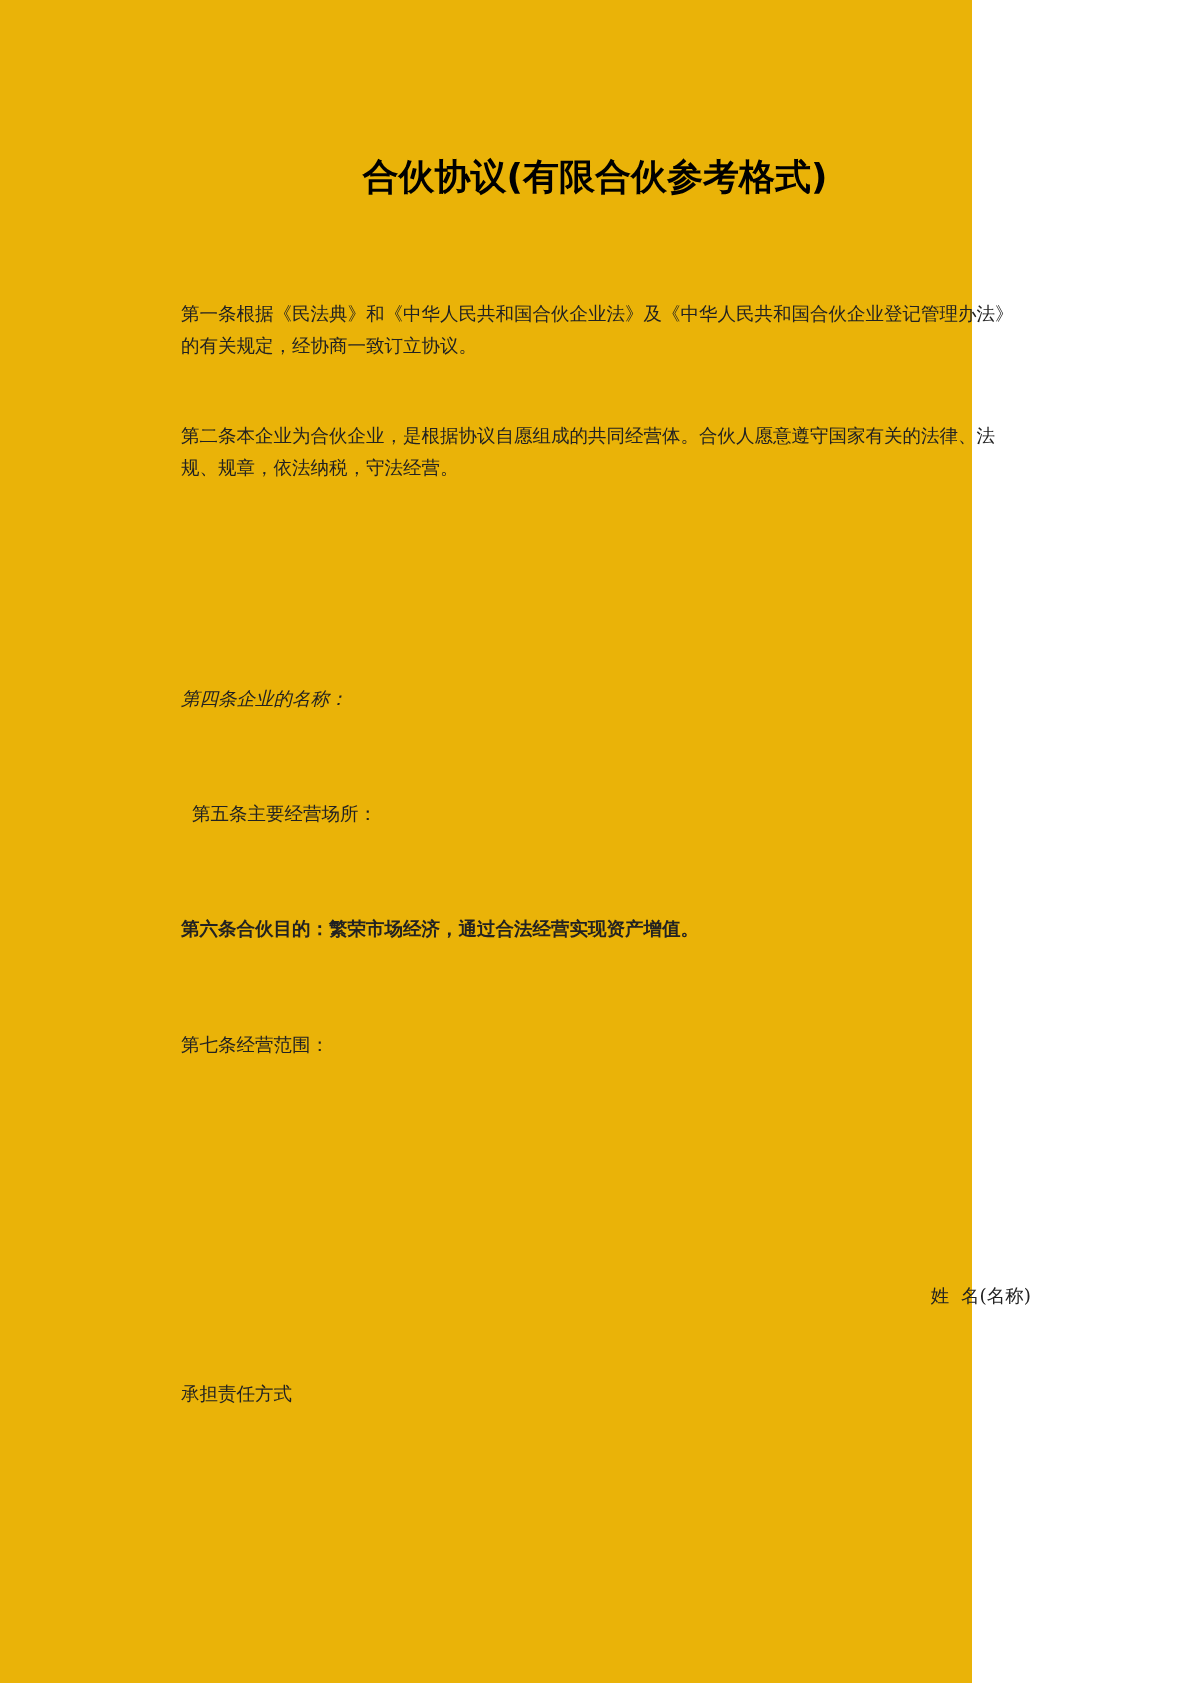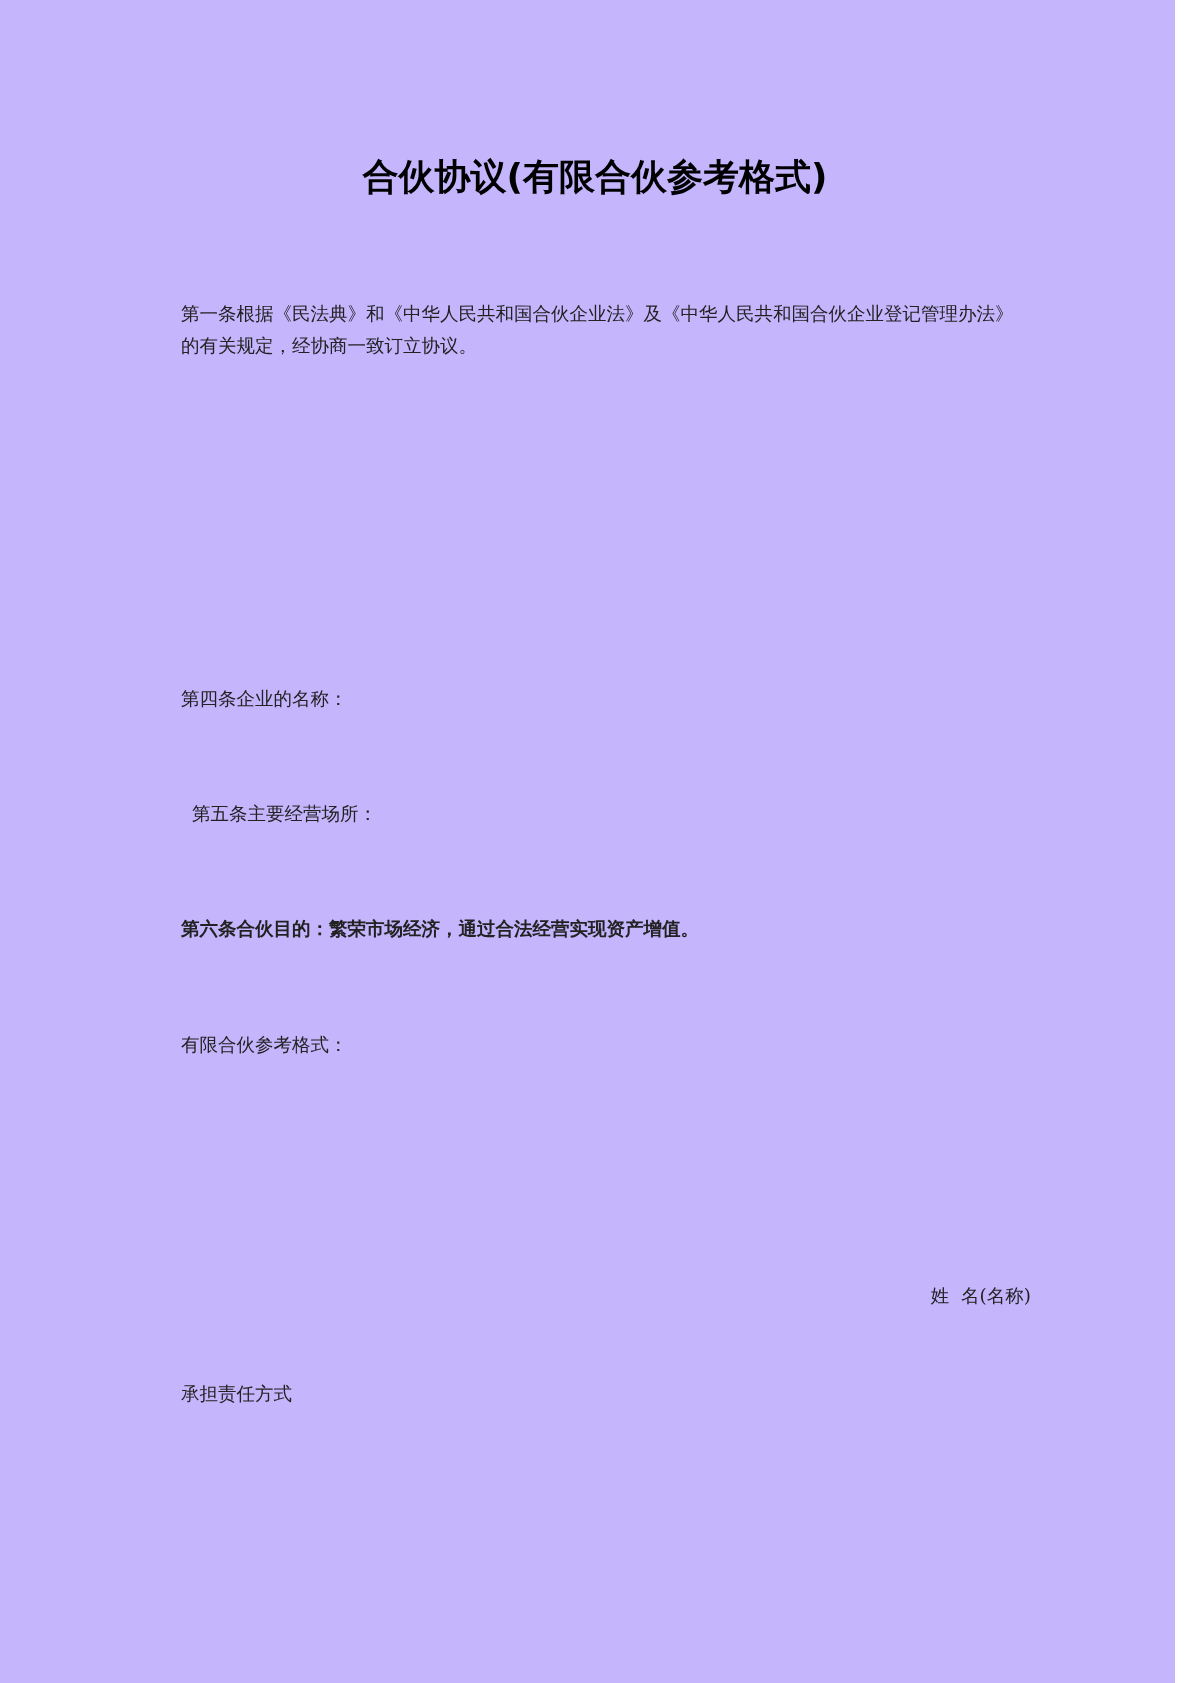--- a/index.html
+++ b/index.html
@@ -11,23 +11,23 @@
     width: 1190px;
     height: 1683px;
     position: relative;
     overflow: hidden;
     color: #1a1a1a;
     font-family: "DejaVu Serif", "Liberation Serif", serif;
   }
   .page {
     position: absolute;
     left: 0; top: 0;
-    width: 1175px;
+    width: 972px;
     height: 1683px;
-    background: #c4b5fd;
+    background: #eab308;
   }
   .title {
     position: absolute;
     left: 0;
     width: 1190px;
     top: 152px;
     text-align: center;
     font-family: "DejaVu Sans", "Liberation Sans", sans-serif;
     font-weight: bold;
     font-size: 36px;
@@ -51,36 +51,39 @@
 <body>
 
 <div class="page">
 
   <div class="title">合伙协议(有限合伙参考格式)</div>
 
   <p class="para" style="top:274px;margin-top:24px;">
     <span>第一条</span><span class="gap"></span><span>根据《民法典》和《中华人民共和国合伙企业法》及《中华人民共和国合伙企业登记管理办法》的有关规定，经协商一致订立协议。</span>
   </p>
 
+  <p class="para" style="top:420px;">
+    <span>第二条</span><span class="gap"></span><span>本企业为合伙企业，是根据协议自愿组成的共同经营体。合伙人愿意遵守国家有关的法律、法规、规章，依法纳税，守法经营。</span>
+  </p>
 
 
-  <p class="para" style="top:683px;">
+  <p class="para" style="top:683px;font-style:italic;">
     <span>第四条</span><span class="gap"></span><span>企业的名称：</span>
   </p>
 
   <p class="para" style="top:798px;margin-left:11px;">
     <span>第五条</span><span class="gap"></span><span>主要经营场所：</span>
   </p>
 
   <p class="para" style="top:913px;font-weight:bold;">
     <span>第六条</span><span class="gap"></span><span>合伙目的：繁荣市场经济，通过合法经营实现资产增值。</span>
   </p>
 
   <p class="para" style="top:1029px;">
-    <span>有限合伙参考格式：</span>
+    <span>第七条经营范围：</span>
   </p>
 
 
   <p class="para" style="top:1248px; white-space:pre;text-align:right;">
     <span>姓  名(名称)</span>
   </p>
 
   <p class="para" style="top:1378px;">
     <span>承担责任方式</span>
   </p>

